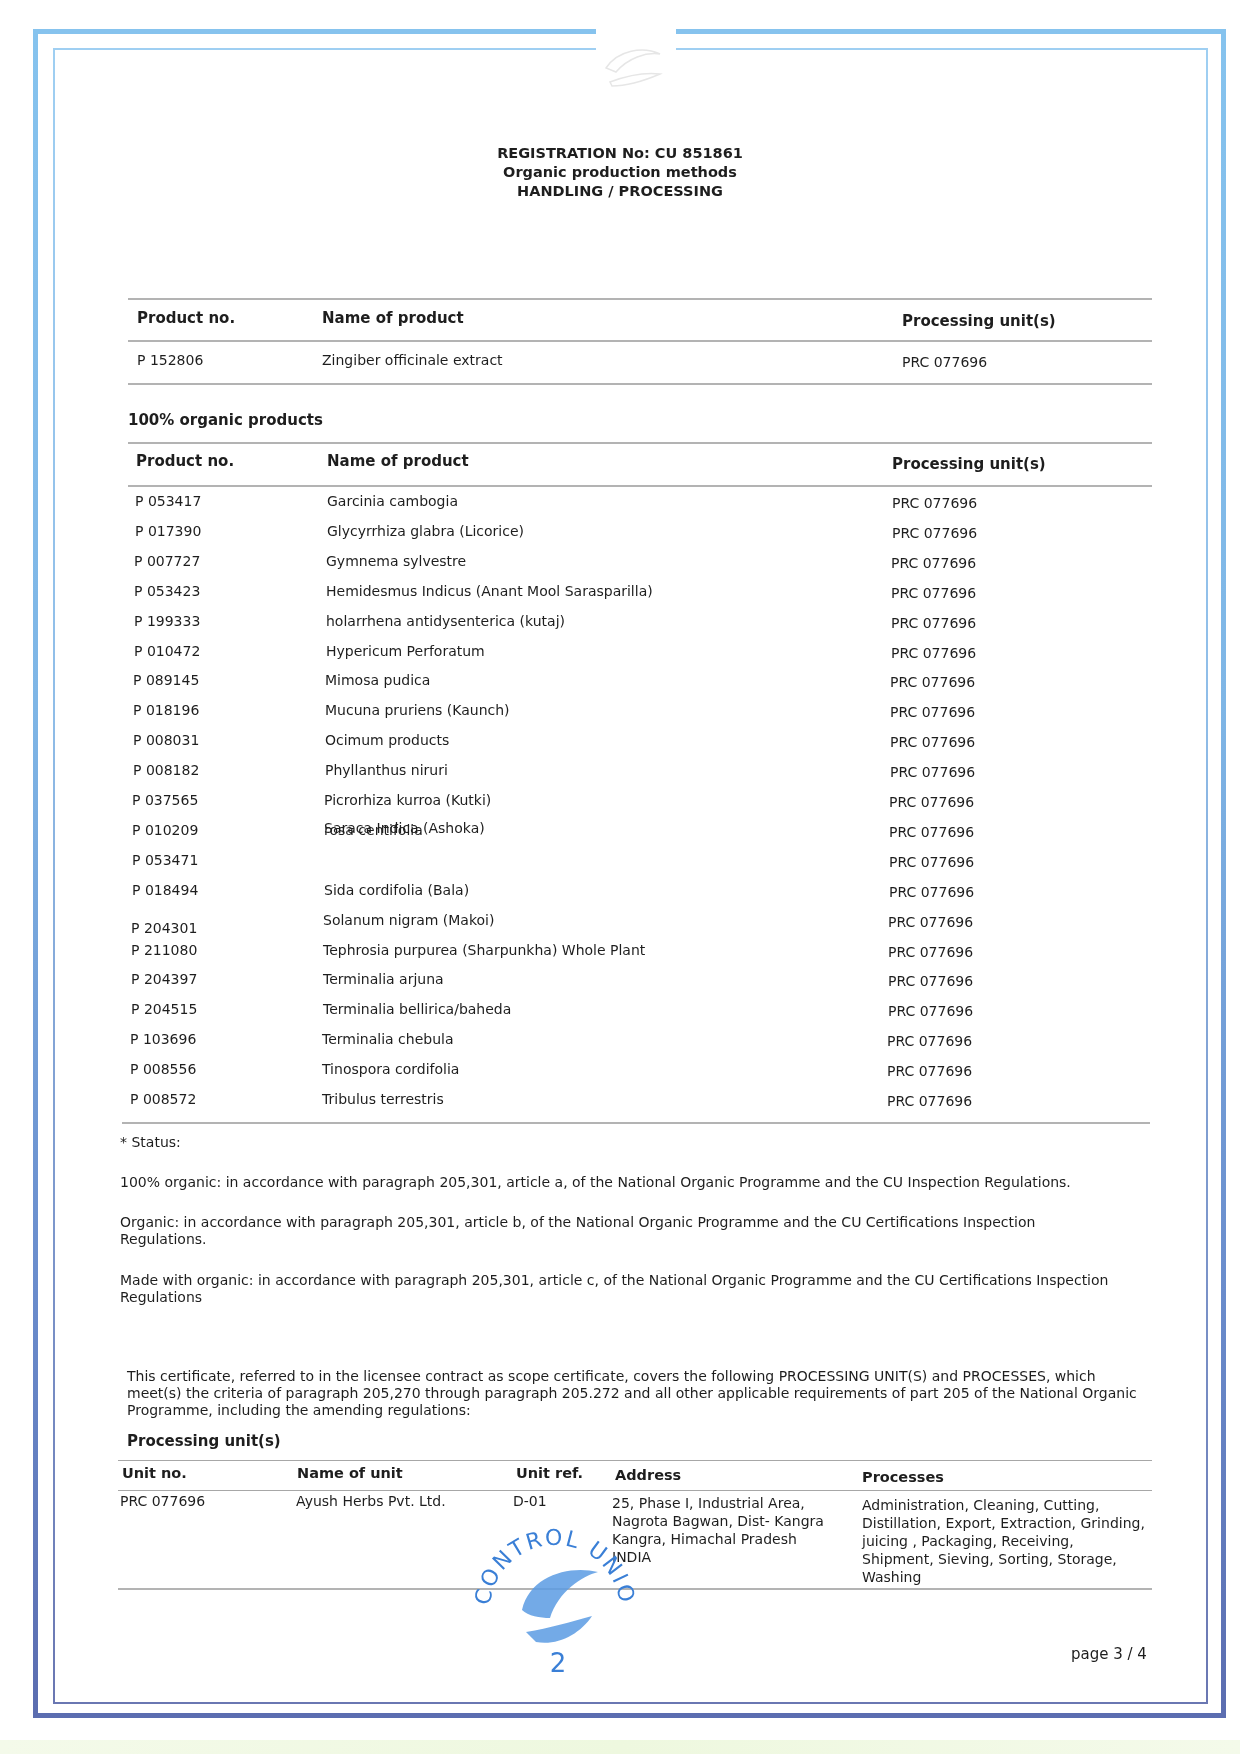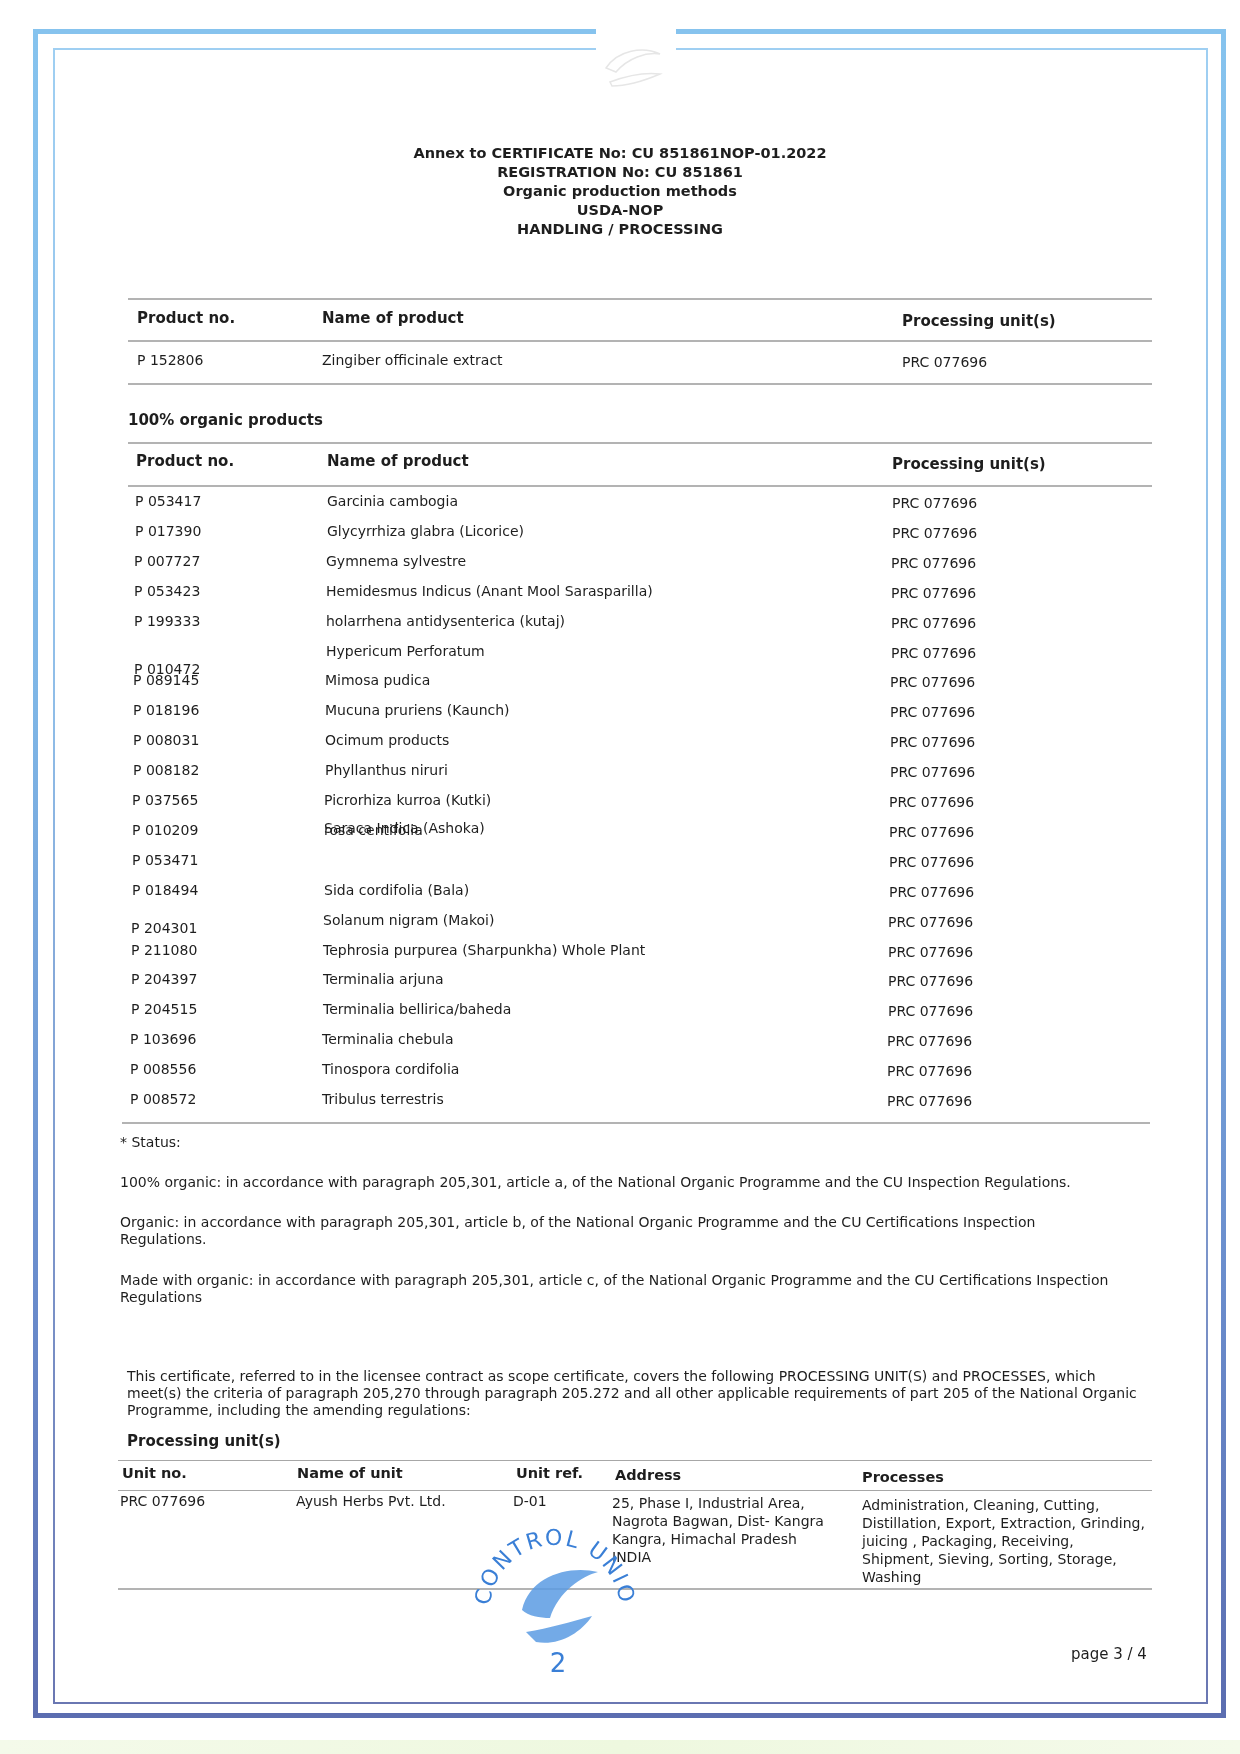--- a/index.html
+++ b/index.html
@@ -49,24 +49,22 @@
 <div class="frame-outer"></div>
 <div class="frame-inner"></div>
 <div class="top-gap"></div>
 <svg class="top-emblem" viewBox="0 0 70 54">
   <path d="M8 30 C20 12, 45 8, 62 16 C48 14, 30 20, 18 34 Z" fill="none" stroke="#e6e6e6" stroke-width="1.5"></path>
   <path d="M12 44 C28 38, 45 34, 62 36 C48 42, 30 48, 14 48 Z" fill="none" stroke="#e6e6e6" stroke-width="1.5"></path>
 </svg>
 <div class="bottom-tint"></div>
 
 <div class="header">
-  <div>Annex to CERTIFICATE No: CU 851861NOP-01.2022</div>
   <div>REGISTRATION No: CU 851861</div>
   <div>Organic production methods</div>
-  <div>USDA-NOP</div>
   <div>HANDLING / PROCESSING</div>
 </div>
 
 <div>
   <div class="rule" style="left:128px; top:298px; width:1024px;"></div>
   <div class="th" style="left:137px; top:309px;">Product no.</div>
   <div class="th" style="left:322px; top:309px;">Name of product</div>
   <div class="th" style="left:902px; top:312px;">Processing unit(s)</div>
   <div class="rule" style="left:128px; top:340px; width:1024px;"></div>
   <div>
@@ -104,21 +102,21 @@
         <div class="t" style="left: 134px; top: 583px;">P 053423</div>
         <div class="t" style="left: 326px; top: 583px;">Hemidesmus Indicus (Anant Mool Sarasparilla)</div>
         <div class="t" style="left: 891px; top: 585px;">PRC 077696</div>
       </div>
       <div>
         <div class="t" style="left: 134px; top: 613px;">P 199333</div>
         <div class="t" style="left: 326px; top: 613px;">holarrhena antidysenterica (kutaj)</div>
         <div class="t" style="left: 891px; top: 615px;">PRC 077696</div>
       </div>
       <div>
-        <div class="t" style="left: 134px; top: 643px; margin-top: 18px;">P 010472</div>
+        <div class="t" style="left: 134px; top: 643px;">P 010472</div>
         <div class="t" style="left: 326px; top: 643px;">Hypericum Perforatum</div>
         <div class="t" style="left: 891px; top: 645px;">PRC 077696</div>
       </div>
       <div>
         <div class="t" style="left: 133px; top: 672px;">P 089145</div>
         <div class="t" style="left: 325px; top: 672px;">Mimosa pudica</div>
         <div class="t" style="left: 890px; top: 674px;">PRC 077696</div>
       </div>
       <div>
         <div class="t" style="left: 133px; top: 702px;">P 018196</div>

